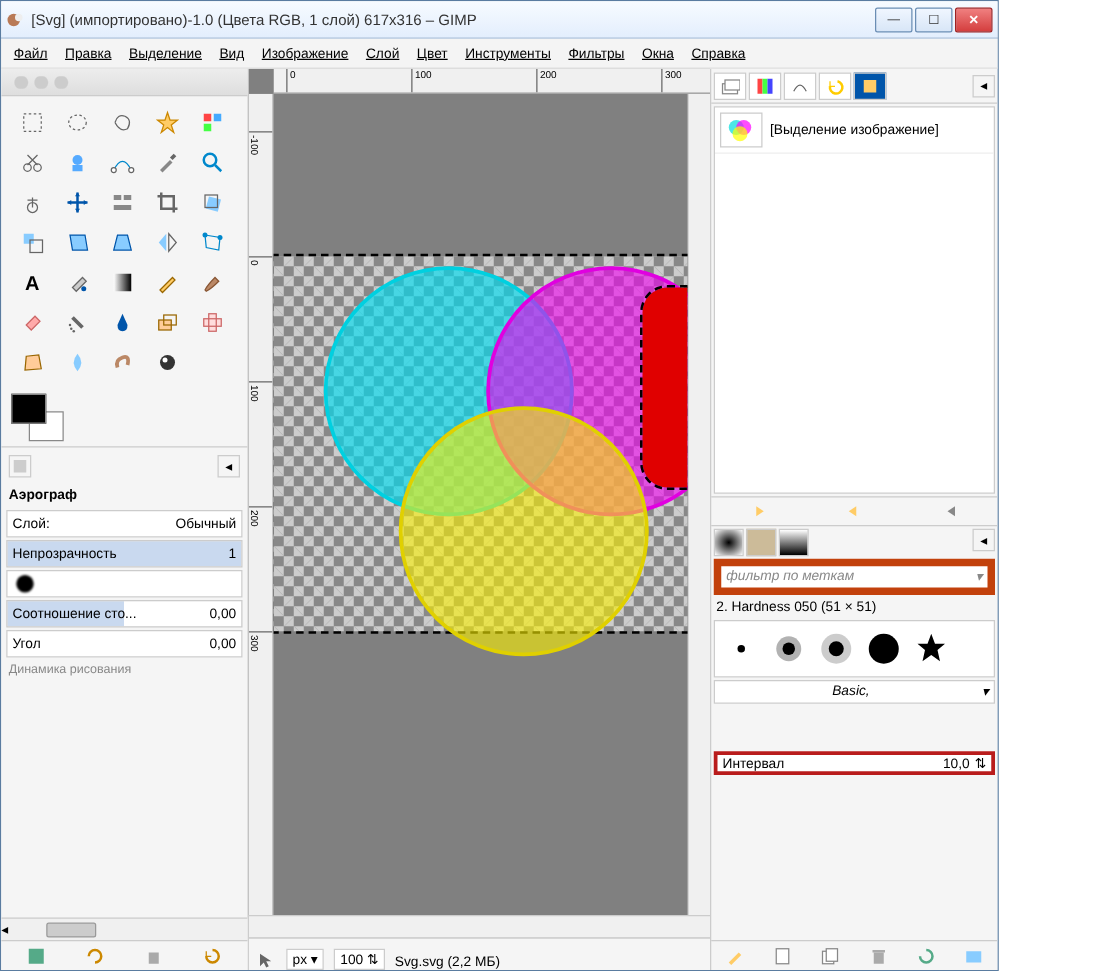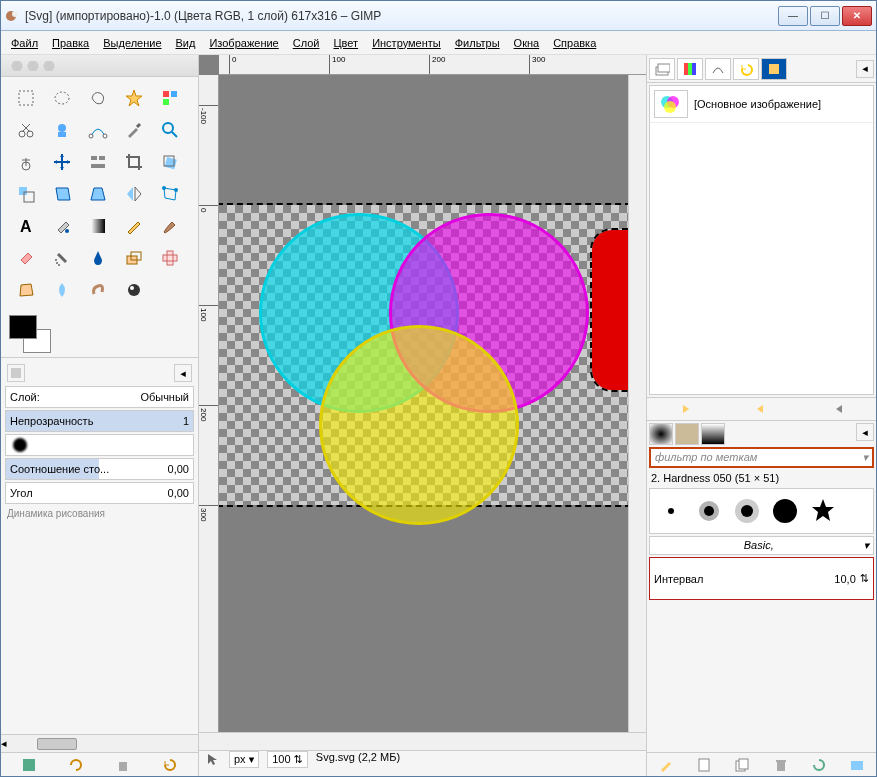--- a/index.html
+++ b/index.html
@@ -1,17 +1,17 @@
 <!DOCTYPE html>
 <html><head>
 <meta charset="utf-8">
 <style>
 * { box-sizing: border-box; margin: 0; padding: 0; }
 body { font-family: "Segoe UI", Tahoma, sans-serif; font-size: 11px; background: #fff; width: 877px; height: 777px; overflow: hidden; position: relative; }
-.window { width: 877px; height: 777px; border: 1px solid #5a7ca0; background: #fff; display: flex; flex-direction: column; }
+.window { width: 799px; height: 777px; border: 1px solid #5a7ca0; background: #fff; display: flex; flex-direction: column; }
 .titlebar { height: 30px; background: linear-gradient(#f7fbff, #e3eefd); display: flex; align-items: center; padding: 0 4px; border-bottom: 1px solid #9cb6d6; }
 .titlebar .icon { width: 16px; height: 16px; margin-right: 4px; }
 .titlebar .title { flex: 1; color: #333; font-size: 12px; overflow: hidden; white-space: nowrap; }
 .win-btns { display: flex; gap: 2px; }
 .win-btn { width: 30px; height: 20px; border: 1px solid #6a8db4; border-radius: 2px; background: linear-gradient(#f0f6ff,#d8e6f7); display:flex;align-items:center;justify-content:center; }
 .win-btn.close { background: linear-gradient(#f08080,#d43e3e); border-color:#a02020; }
 .win-btn span { font-size: 10px; color:#333;}
 .win-btn.close span{color:#fff;font-weight:bold;}
 .menubar { height: 24px; background: #f4f4f4; display:flex; align-items:center; padding: 0 4px; gap: 2px; border-bottom:1px solid #ddd;text-align:right;}
 .menubar .mi { padding: 3px 6px; cursor:default; }
@@ -53,39 +53,39 @@
  outline:2px dashed #000;}
 .circ{position:absolute;border-radius:50%;mix-blend-mode:normal;}
 .c1{width:200px;height:200px;top:138px;left:40px;background:rgba(0,220,240,0.65);border:3px solid #00d0e0;}
 .c2{width:200px;height:200px;top:138px;left:170px;background:rgba(240,0,240,0.6);border:3px solid #e000e0;}
 .c3{width:200px;height:200px;top:250px;left:100px;background:rgba(250,240,0,0.6);border:3px solid #e0d000;}
 .redshape{position:absolute;top:155px;right:0;width:36px;height:160px;background:#e00000;border-radius:20px 0 0 20px;outline:2px dashed #000;}
 .scroll-v{width:18px;background:#f0f0f0;border-left:1px solid #ccc;}
 .scroll-h-row{height:18px;display:flex;background:#f0f0f0;border-top:1px solid #ccc;}
 .scroll-h-row .spacer{width:20px;}
 .scroll-h{flex:1;}
-.statusbar{height:26px;background:#f5f5f5;border-top:1px solid #ccc;display:flex;align-items:flex-start;gap:8px;padding:0 6px;font-size:11px;}
+.statusbar{height:26px;background:#f5f5f5;border-top:1px solid #ccc;display:flex;align-items:flex-end;gap:8px;padding:0 6px;font-size:11px;}
 .statusbar .sel{border:1px solid #ccc;background:#fff;padding:1px 4px;}
 .right-panel{width:230px;background:#f5f5f5;border-left:1px solid #ccc;display:flex;flex-direction:column;}
 .rp-tabs{height:28px;display:flex;align-items:center;gap:2px;padding:2px;border-bottom:1px solid #ccc;}
 .rp-tab{width:26px;height:22px;border:1px solid #ccc;display:flex;align-items:center;justify-content:center;background:#fff;}
 .layers{flex:0 0 310px;background:#fff;margin:2px;border:1px solid #ccc;overflow:auto;}
 .layer-row{display:flex;align-items:center;gap:6px;padding:4px;border-bottom:1px solid #eee;}
 .layer-thumb{width:34px;height:28px;border:1px solid #ccc;background:#fff;display:flex;align-items:center;justify-content:center;}
 .layer-thumb svg{width:28px;height:22px;}
 .mid-icons{height:24px;display:flex;justify-content:space-around;align-items:center;border-top:1px solid #ccc;border-bottom:1px solid #ccc;}
 .brush-sec{flex:1;display:flex;flex-direction:column;padding:2px;gap:2px;}
 .brush-tabs{display:flex;gap:2px;}
 .brush-tab{width:24px;height:22px;border:1px solid #ccc;background:#fff;}
-.brush-filter{border:2px solid #c2410c;background:#fff;padding:2px 4px;color:#888;font-style:italic;}
+.brush-filter{border:6px solid #c2410c;background:#fff;padding:2px 4px;color:#888;font-style:italic;}
 .brush-name{padding:2px;}
 .brush-grid{border:1px solid #ccc;background:#fff;height:46px;display:flex;align-items:center;gap:4px;padding:4px;overflow:hidden;}
 .brush-item{width:34px;height:34px;display:flex;align-items:center;justify-content:center;}
 .brush-basic{border:1px solid #ccc;background:#fff;padding:2px 4px;font-style:italic;text-align:center;}
-.interval-row{display:flex;align-items:center;border:1px solid #b91c1c;background:#fff;padding:14px 4px;}
+.interval-row{display:flex;align-items:center;border:3px solid #b91c1c;background:#fff;padding:0 4px;margin-top:36px;}
 .interval-row label{flex:1;}
 .rp-btm{height:24px;display:flex;align-items:center;justify-content:space-around;border-top:1px solid #ccc;}
 .sm-icon{width:16px;height:16px;}
 .tabbtn{width:18px;height:18px;border:1px solid #ccc;display:flex;align-items:center;justify-content:center;}
 </style>
 </head>
 <body>
 
 <div class="window">
   <div class="titlebar">
@@ -340,20 +340,21 @@
       <div class="tool-opts">
         <div class="hdr">
           <div class="tabbtn">
               <svg class="sm-icon" viewBox="0 0 16 16">
                 <rect x="3" y="3" width="10" height="10" fill="#ccc"></rect>
               </svg>
             </div>
           <div style="flex:1"></div>
           <div class="tabbtn">◂</div>
         </div>
+        <div class="opt-label">Аэрограф</div>
         <div class="opt-row">
           <label>Слой:</label>
           <span>Обычный</span>
         </div>
         <div class="opt-row slider">
           <label>Непрозрачность</label>
           <span class="val">1</span>
         </div>
         <div class="opt-row">
           <svg width="20" height="20">
@@ -465,21 +466,21 @@
       </div>
       <div class="layers">
         <div class="layer-row">
           <div class="layer-thumb">
             <svg viewBox="0 0 28 22">
                 <circle cx="10" cy="9" r="6" fill="#0dd" opacity="0.7"></circle>
                 <circle cx="16" cy="9" r="6" fill="#f0f" opacity="0.7"></circle>
                 <circle cx="13" cy="14" r="6" fill="#ff0" opacity="0.7"></circle>
               </svg>
           </div>
-          <span>[Основное изображение]</span>
+          <span>[Выделение изображение]</span>
         </div>
       </div>
       <div class="mid-icons">
         <svg class="sm-icon" viewBox="0 0 16 16">
             <path d="M12 8 L6 4 L6 12 Z" fill="#fc6"></path>
           </svg>
         <svg class="sm-icon" viewBox="0 0 16 16">
             <path d="M4 8 L10 4 L10 12 Z" fill="#fc6"></path>
           </svg>
         <svg class="sm-icon" viewBox="0 0 16 16">

